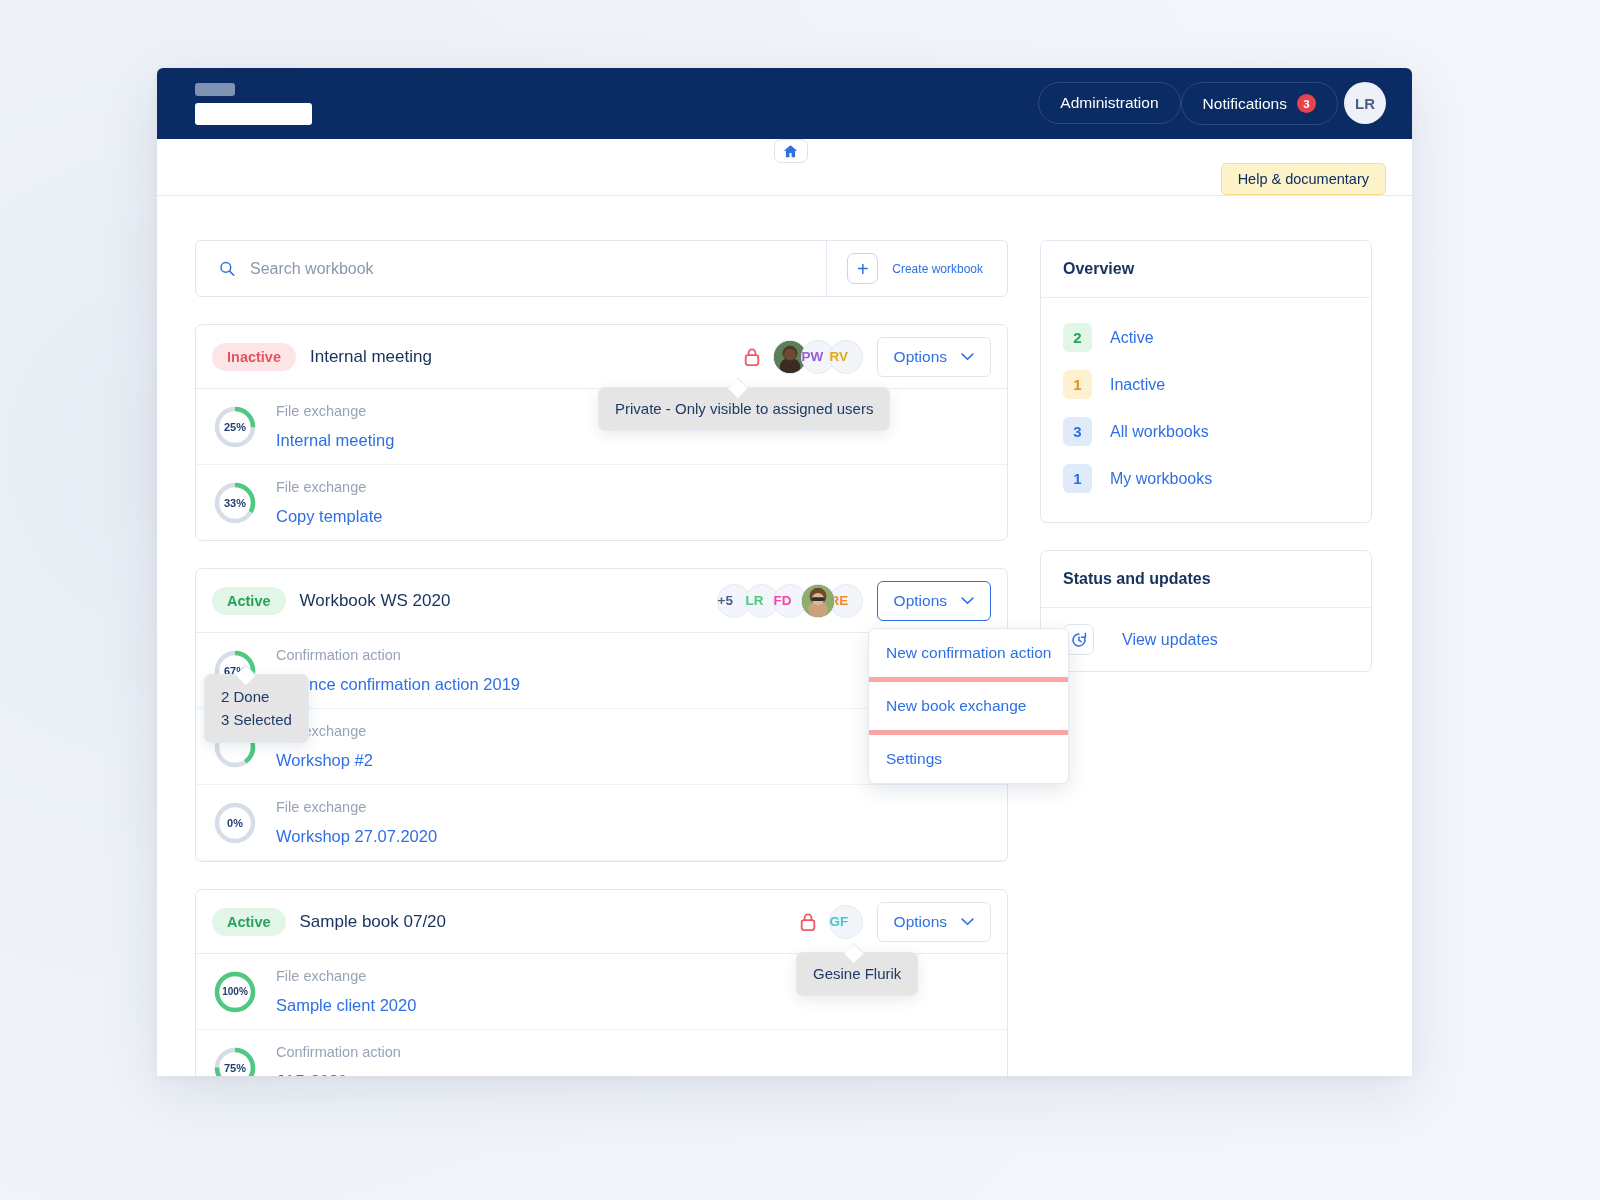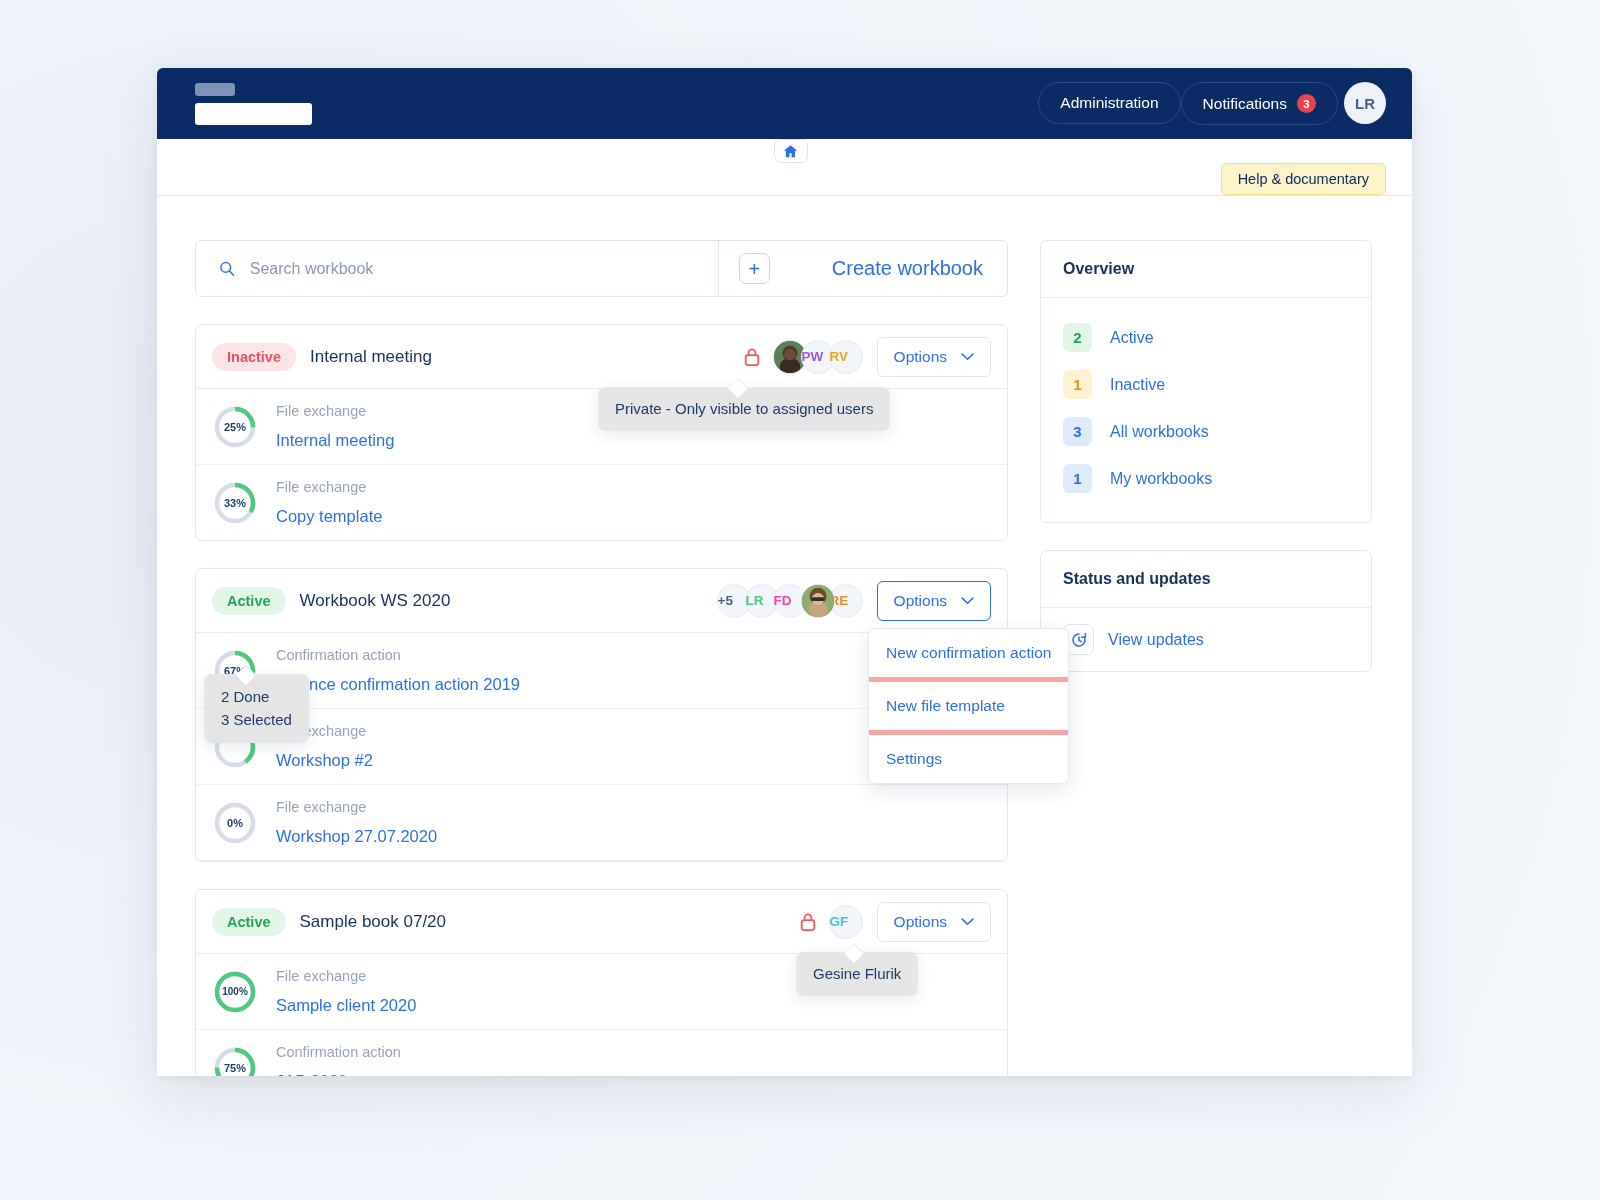--- a/index.html
+++ b/index.html
@@ -139,21 +139,21 @@
     padding: 0 24px 0 20px;
     cursor: pointer;
   }
   .plus-box {
     width: 31px; height: 31px;
     border: 1px solid #c8d6ea;
     border-radius: 7px;
     display: flex; align-items: center; justify-content: center;
     color: #2f6fe4; font-size: 20px; line-height: 1;
   }
-  .create-wb-label { color: #2f6fe4; font-size: 20px; white-space: nowrap; margin-left: 48px; }
+  .create-wb-label { color: #2f6fe4; font-size: 12px; white-space: nowrap; }
 
   
   .wb-card {
     border: 1px solid #e1e7f0;
     border-radius: 7px;
     background: #fff;
     margin-bottom: 27px;
     position: relative;
   }
   .wb-head {
@@ -295,21 +295,21 @@
     cursor: pointer;
   }
   .ov-num {
     width: 29px; height: 29px;
     border-radius: 6px;
     display: flex; align-items: center; justify-content: center;
     font-size: 15px; font-weight: 700;
   }
   .ov-label { font-size: 16px; color: #2f6fe4; }
   .upd-row {
-    display: flex; align-items: center; gap: 14px;
+    display: flex; align-items: center; gap: 28px;
     padding: 16px 22px;
     cursor: pointer;
   }
   .upd-icon {
     width: 31px; height: 31px;
     border: 1px solid #dde5f0;
     border-radius: 7px;
     display: flex; align-items: center; justify-content: center;
   }
 </style>
@@ -512,21 +512,21 @@
           </div>
         </div>
 
         <div class="tooltip" style="left: 8px; top: 97px; line-height: 1.5; --arrow: 34px;" data-name="progress-tooltip">
           <div data-name="progress-tooltip-done">2 Done</div>
           <div data-name="progress-tooltip-selected">3 Selected</div>
         </div>
 
         <div class="dropdown" style="left:672px; top:59px;" data-name="options-dropdown-menu">
           <div class="dropdown-item" data-name="menu-item-new-confirmation-action">New confirmation action</div>
-          <div class="dropdown-item" data-name="menu-item-new-file-exchange">New file template</div>
+          <div class="dropdown-item" data-name="menu-item-new-file-exchange">New book exchange</div>
           <div class="dropdown-item" data-name="menu-item-settings">Settings</div>
         </div>
       </div>
 
       <div class="wb-card" data-name="workbook-card">
         <div class="wb-head" data-name="workbook-header">
           <span class="status-pill status-active" data-name="status-badge">Active</span>
           <span class="wb-title" data-name="workbook-title">Sample book 07/20</span>
           <div class="head-right" data-name="workbook-header-actions">
             <span class="lock-icon" data-name="lock-icon">

